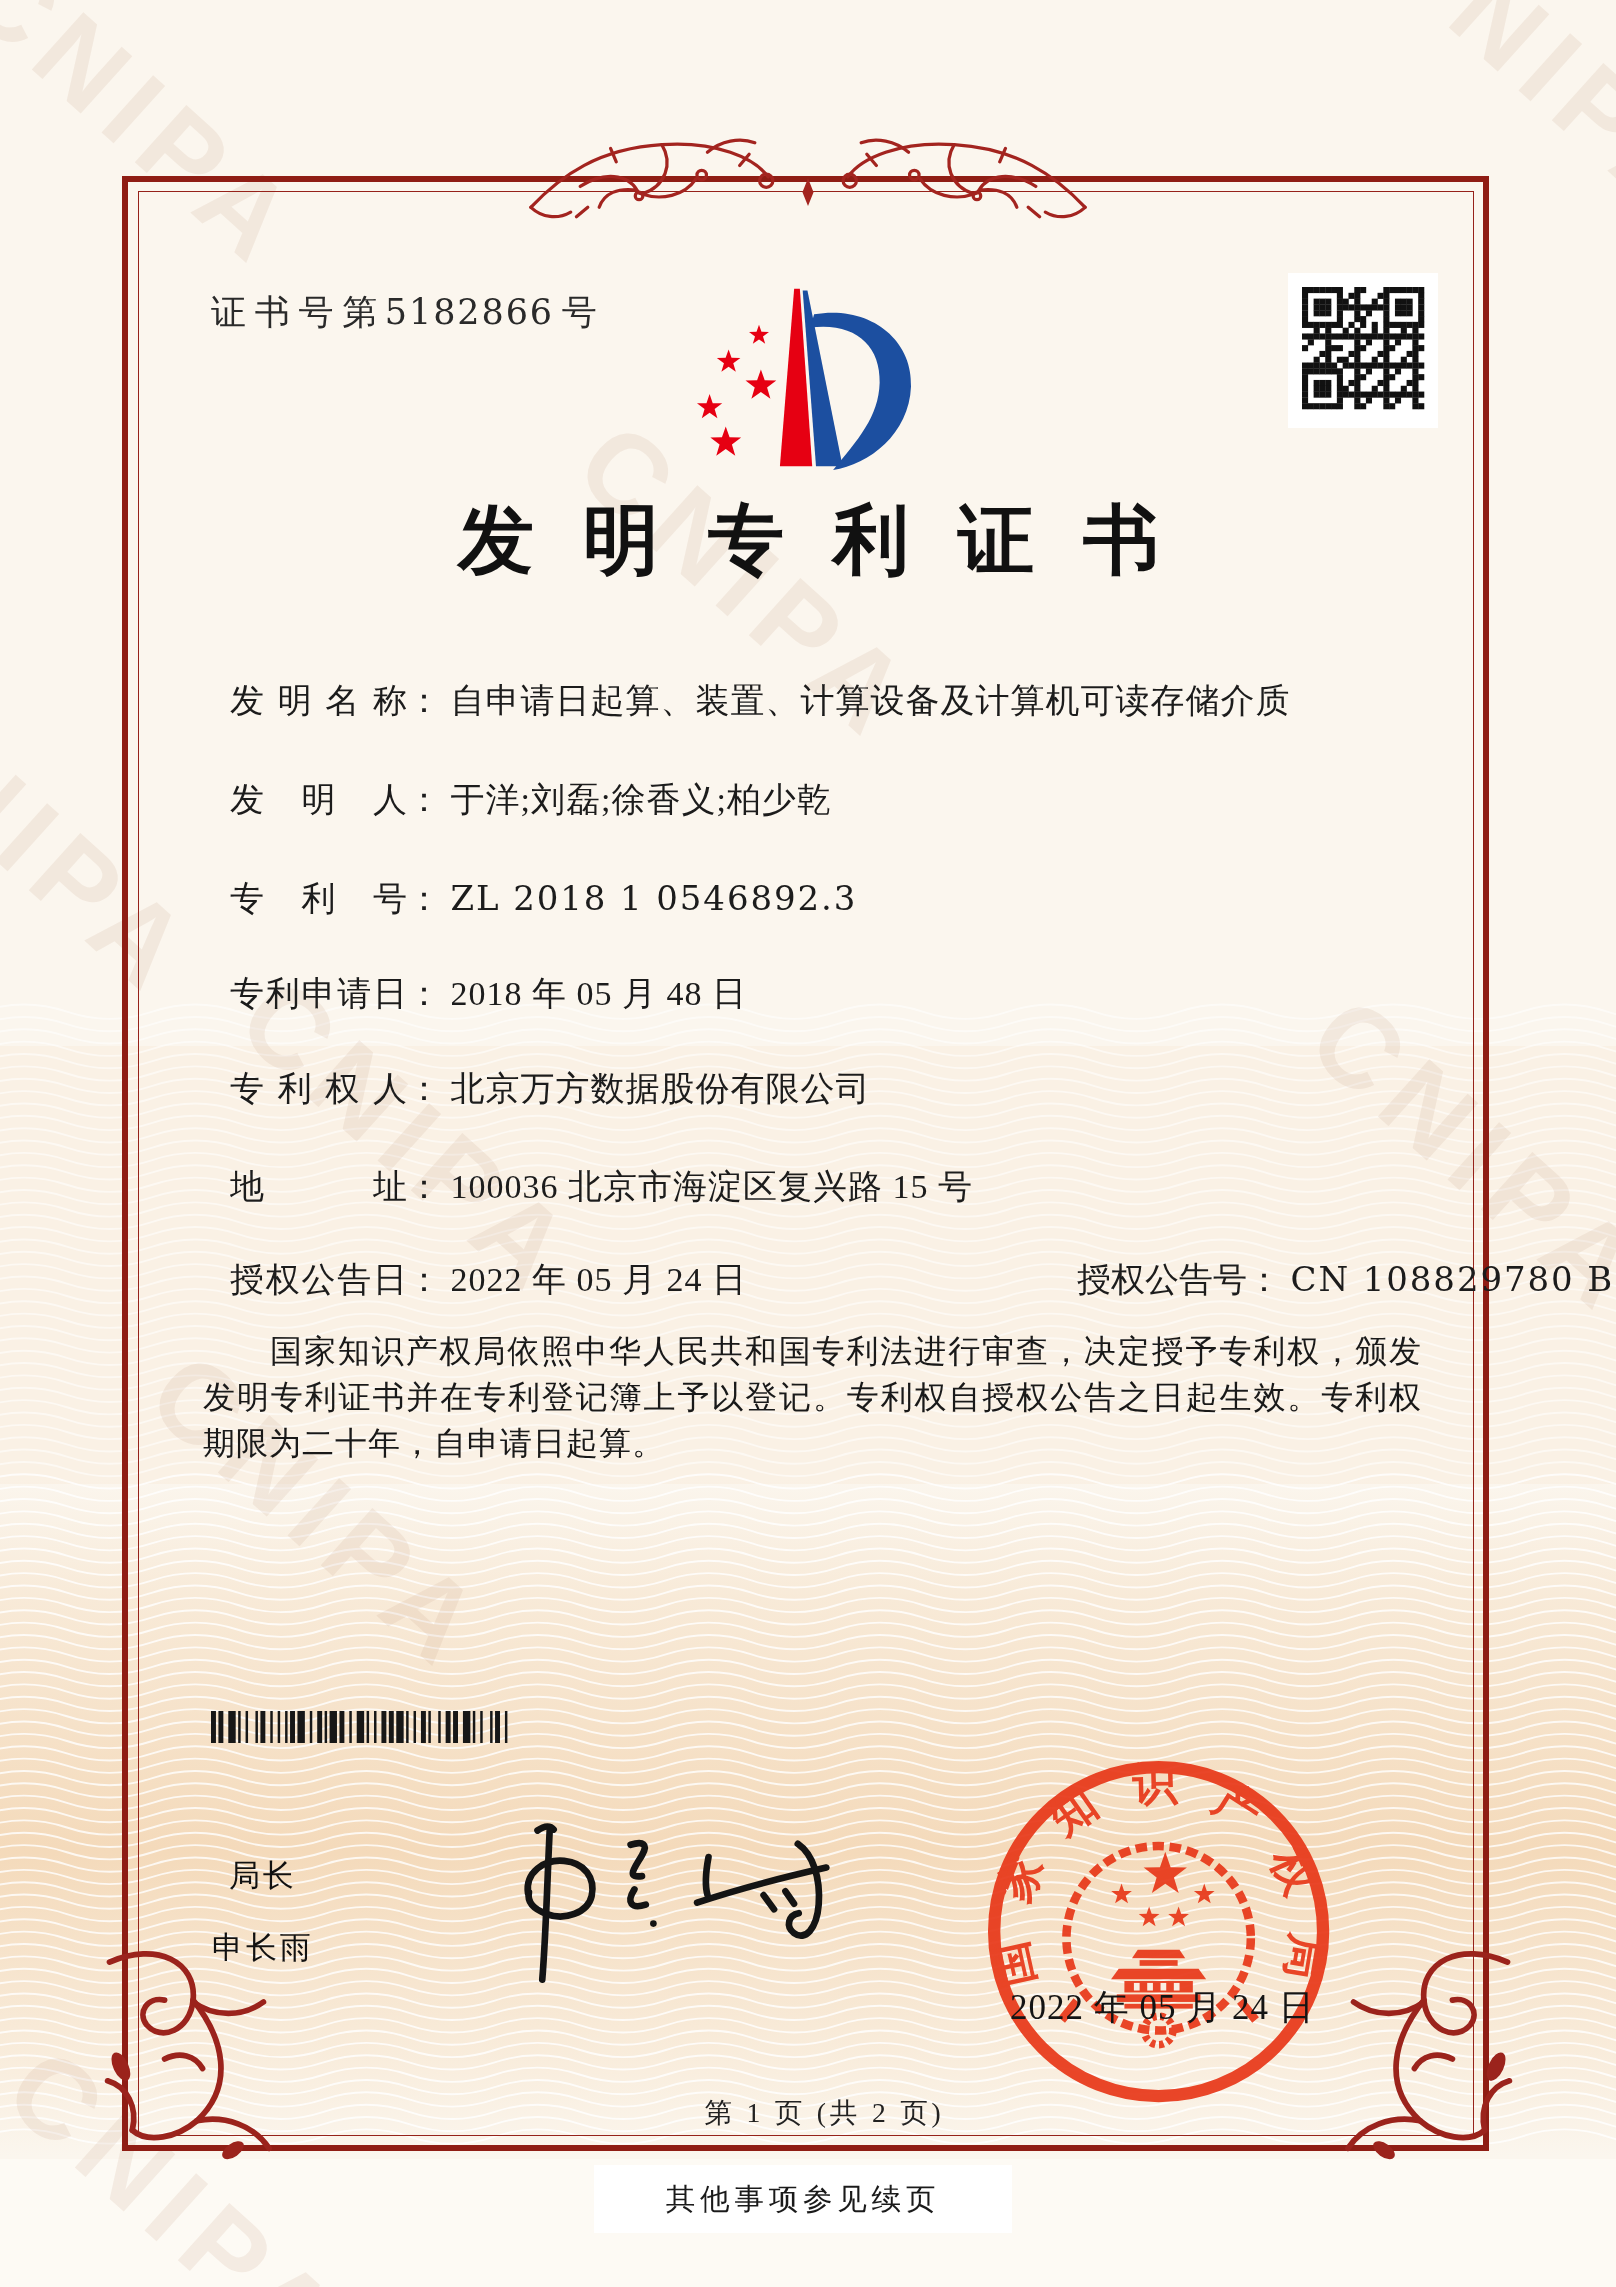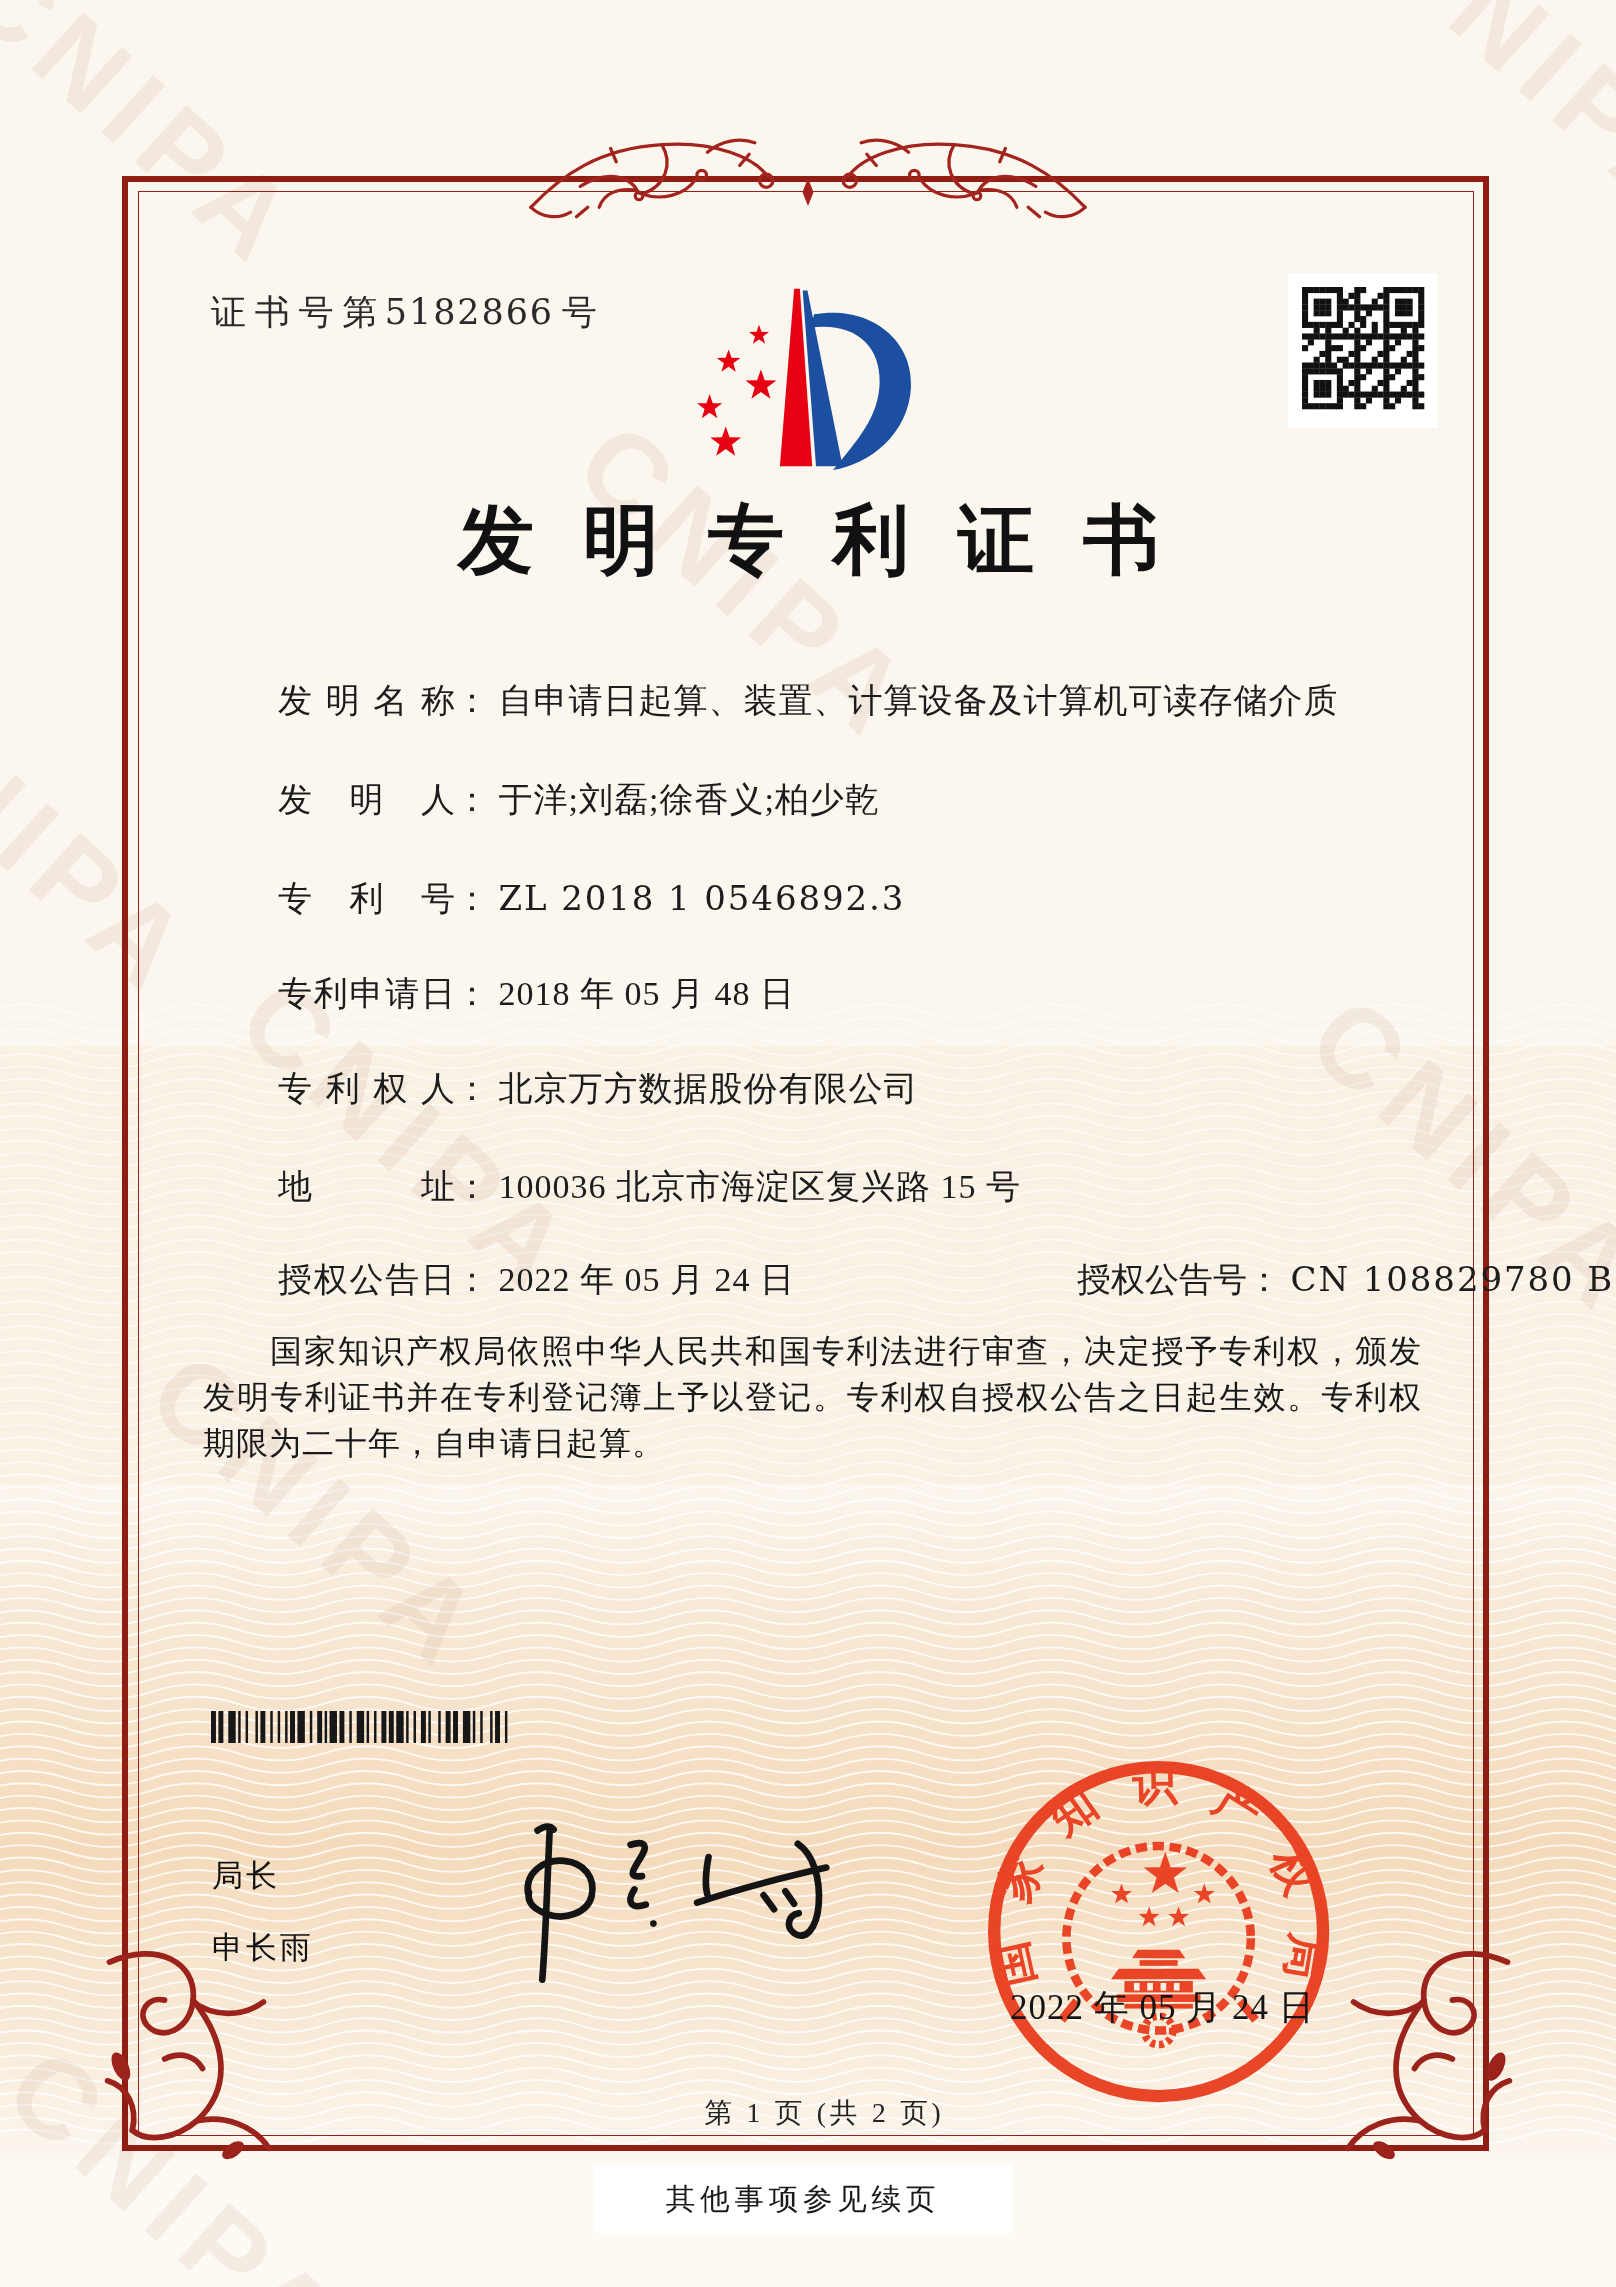--- a/index.html
+++ b/index.html
@@ -23,33 +23,33 @@
   .orn{z-index:4;}
   
   #cert-number{left:211px;top:289px;font-size:35px;color:#2a2a2a;z-index:10;}
   #cert-number .num{font-family:"DejaVu Serif",serif;letter-spacing:1.9px;margin:0 7.6px;}
   #logo{left:683px;top:278px;width:247px;height:198px;z-index:10;}
   #qr-box{left:1288px;top:273px;width:150px;height:155px;background:#ffffff;z-index:10;}
   #page-title{left:0;top:490px;width:1617px;text-align:center;font-size:76px;font-weight:bold;
      letter-spacing:49px;text-indent:49px;color:#111;z-index:10;}
   
   .row{position:absolute;left:230px;font-size:34px;color:#1c1c1c;z-index:10;white-space:nowrap;}
-  .lbl{display:inline-block;width:177px;text-align:justify;text-align-last:justify;vertical-align:top;margin-left:48px;}
+  .lbl{display:inline-block;width:177px;text-align:justify;text-align-last:justify;vertical-align:top;}
   .colon{margin-right:9.5px;}
   .val{letter-spacing:1px;}
   .num-val{font-family:"DejaVu Serif",serif;letter-spacing:1.9px;}
   #grant-col2{position:absolute;left:847px;top:0;}
   
   #paragraphs{left:203px;top:1328px;width:1219px;z-index:10;}
   #paragraphs p{margin:0;font-size:32px;line-height:46px;color:#191919;
      text-align:justify;text-indent:67px;letter-spacing:1px;}
   
   #barcode{left:211px;top:1711px;width:304px;height:32px;z-index:10;}
   #director-block{left:212px;top:1855px;z-index:10;font-size:31px;color:#111;}
-  #director-block div{margin-bottom:29.5px;letter-spacing:2.9px;}
+  #director-block div{margin-bottom:29.5px;letter-spacing:2.9px;text-align:center;}
   #signature{left:471px;top:1802px;width:380px;height:190px;z-index:11;}
   #seal{left:978px;top:1748px;width:366px;height:371px;z-index:9;}
   #seal-date{left:1010px;top:1984px;width:295px;font-size:35px;color:#141414;
      letter-spacing:1px;z-index:12;white-space:nowrap;}
   #page-number{left:16px;top:2094px;width:1617px;text-align:center;font-size:27.6px;
      letter-spacing:3.8px;color:#222;z-index:10;}
   #continuation-box{left:594px;top:2165px;width:418px;height:68px;background:#ffffff;
      z-index:10;text-align:center;}
   #continuation-box span{font-size:29.5px;line-height:68px;letter-spacing:4.8px;color:#1a1a1a;}
 </style>

